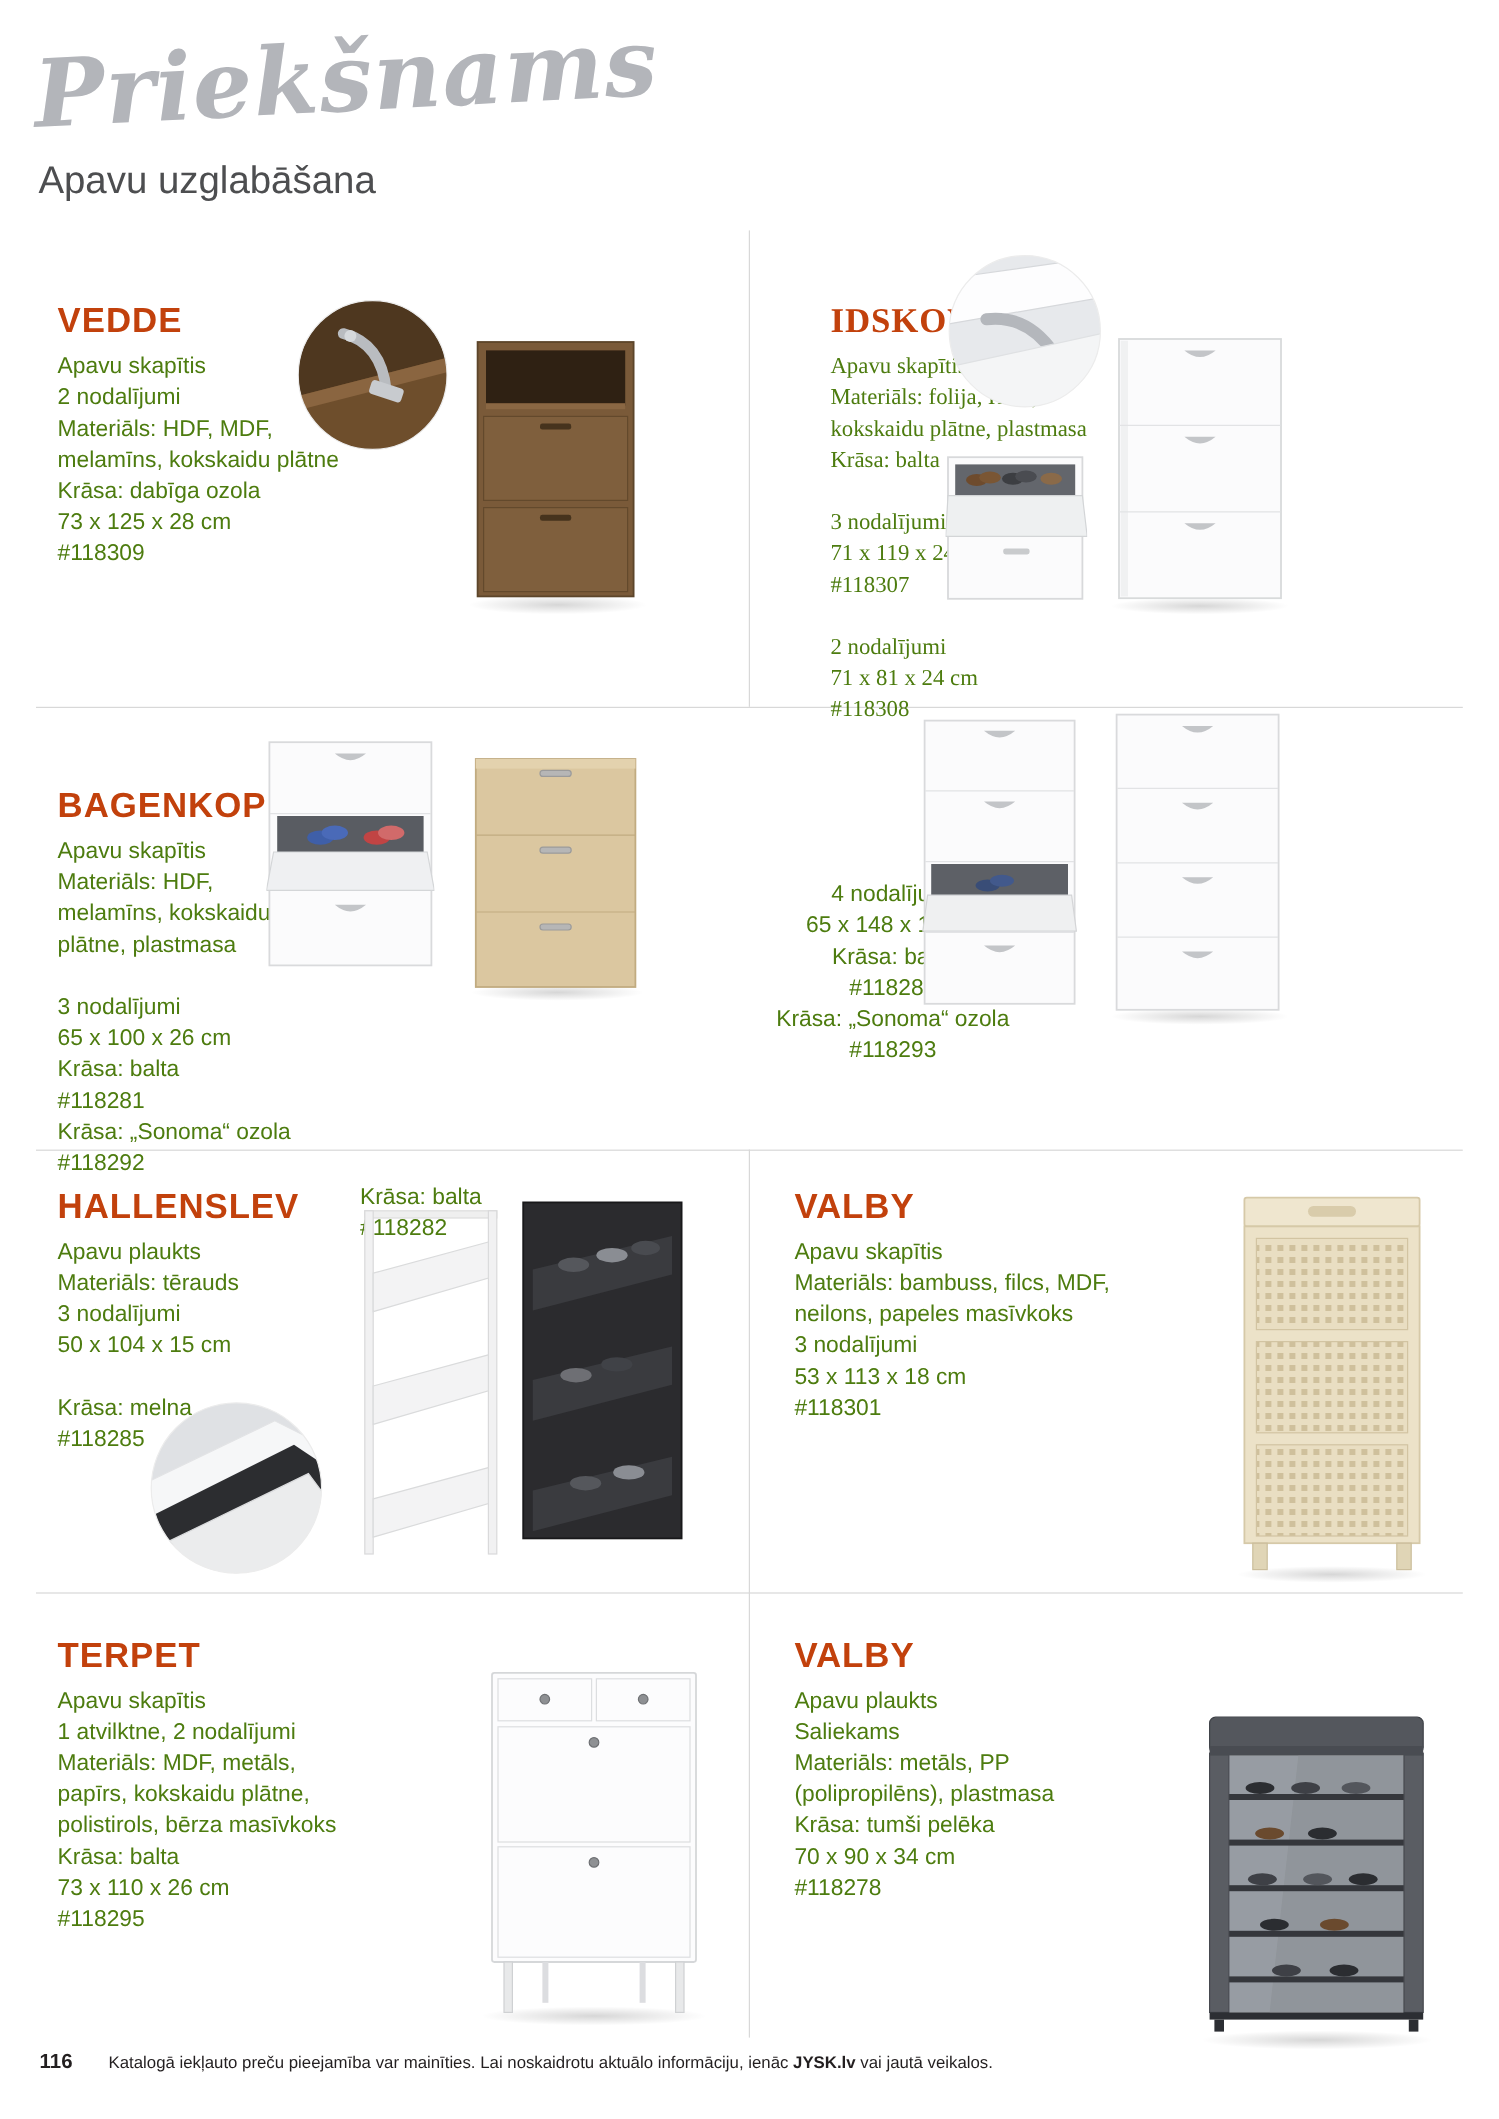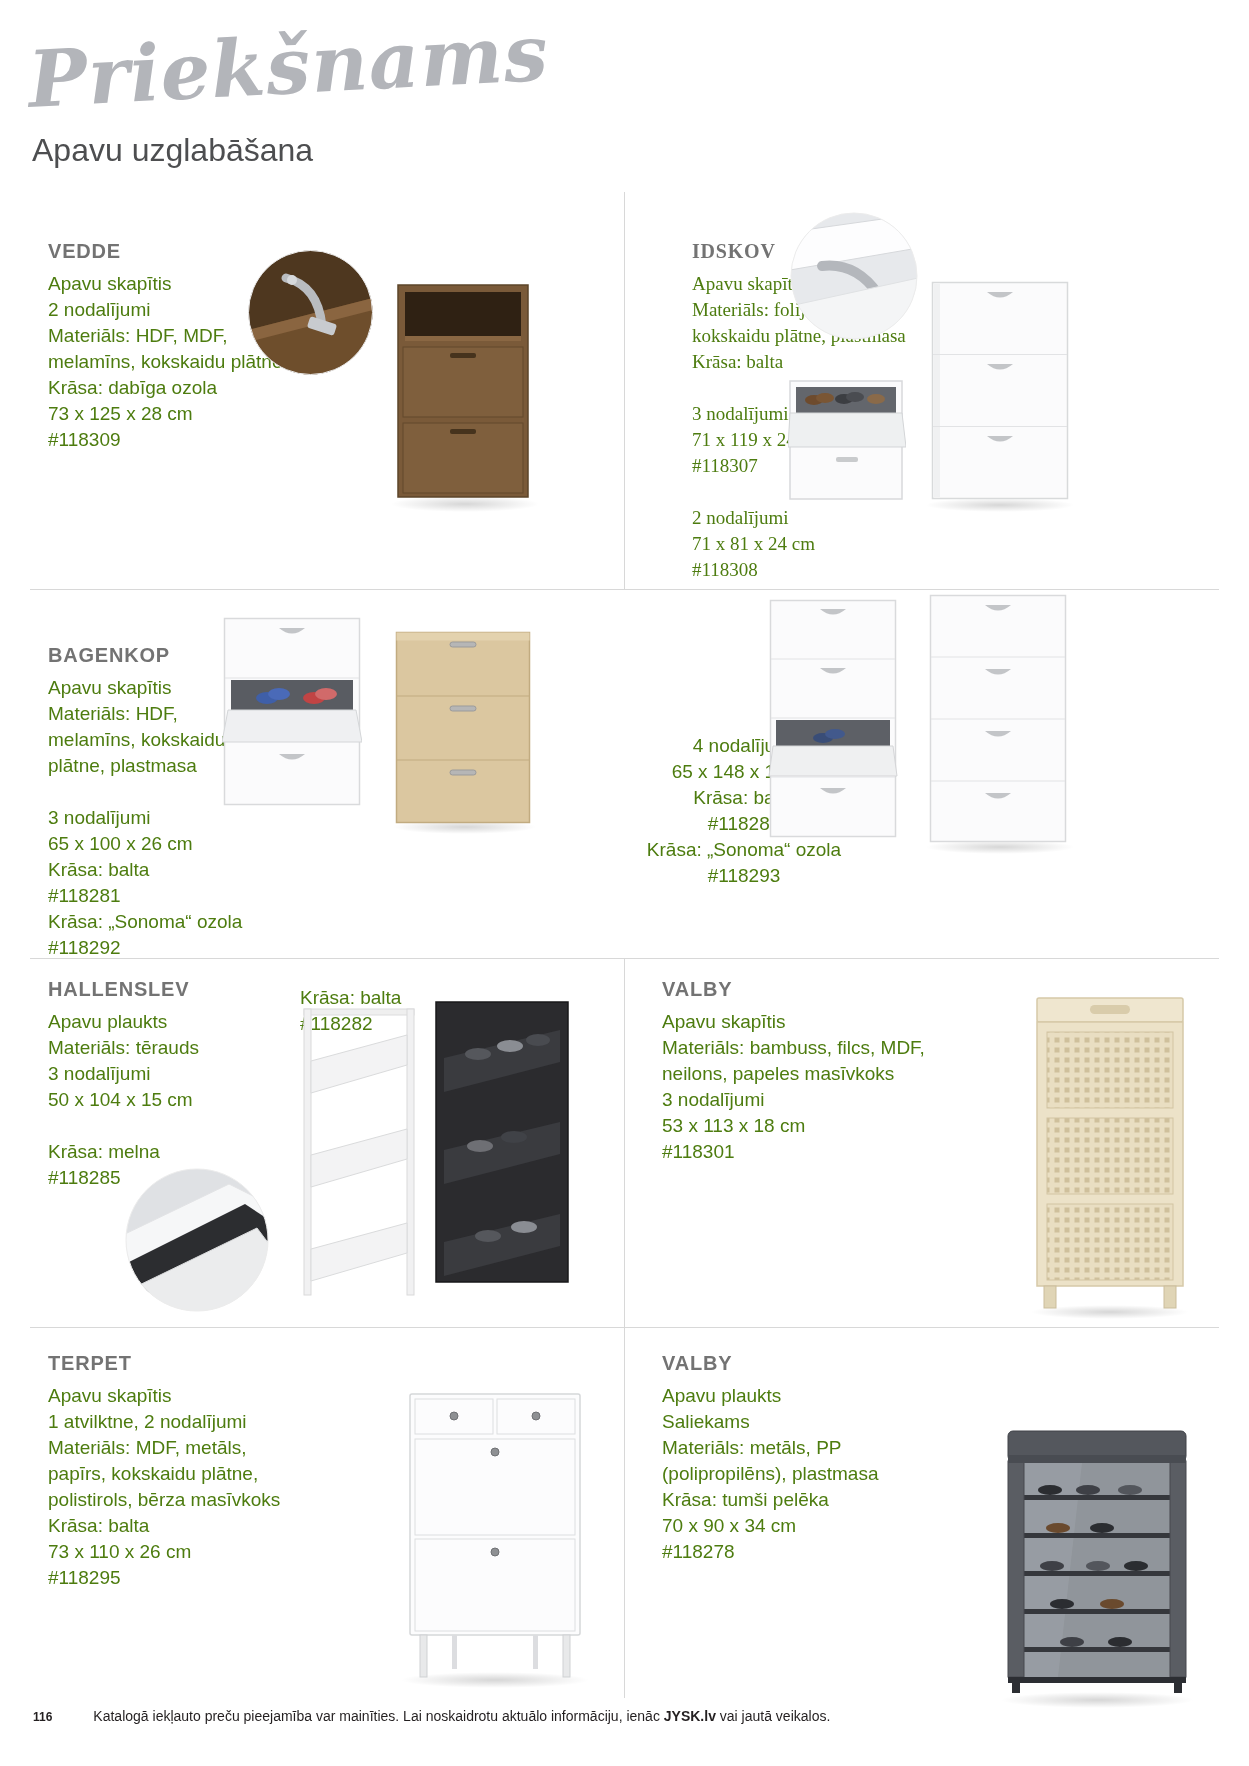--- a/index.html
+++ b/index.html
@@ -4,26 +4,26 @@
 <style>
   html,body{margin:0;padding:0;background:#fff;}
   .page{position:relative;width:1249px;height:1766px;background:#ffffff;
         font-family:"Liberation Sans",sans-serif;color:#231f20;overflow:hidden;}
   .script-title{position:absolute;left:26px;top:34px;font-family:"DejaVu Serif",serif;
         font-style:italic;font-weight:bold;font-size:78px;color:#b3b5ba;
         transform:rotate(-3deg);transform-origin:left top;letter-spacing:1px;}
   .subtitle{position:absolute;left:32px;top:132px;font-size:32px;color:#4d4e50;}
   .hline,.vline{position:absolute;background:#d8d8d8;}
   .block{position:absolute;}
-  .block h3{font-size:20px;font-weight:700;margin:0 0 8px 0;letter-spacing:.8px;color:#737373;}
+  .block h3{font-size:29px;font-weight:700;margin:12px 0 8px 0;letter-spacing:.8px;color:#c2410c;}
   .details{font-size:19px;line-height:26px;white-space:pre-line;color:#4d7c0f;}
   .photo{position:absolute;}
   .shadow{position:absolute;background:radial-gradient(ellipse at center,rgba(0,0,0,.16),rgba(0,0,0,0) 70%);}
   .footer{position:absolute;left:33px;top:1708px;width:1180px;display:flex;align-items:baseline;}
-  .pageno{font-size:12px;font-weight:700;margin-right:41px;}
+  .pageno{font-size:17px;font-weight:700;margin-right:30px;}
   .note{font-size:14px;color:#231f20;}
   .note b{font-weight:700;}
 </style>
 </head>
 <body>
 
 <div class="page">
 
   <div class="script-title">Priekšnams</div>
   <div class="subtitle">Apavu uzglabāšana</div>

